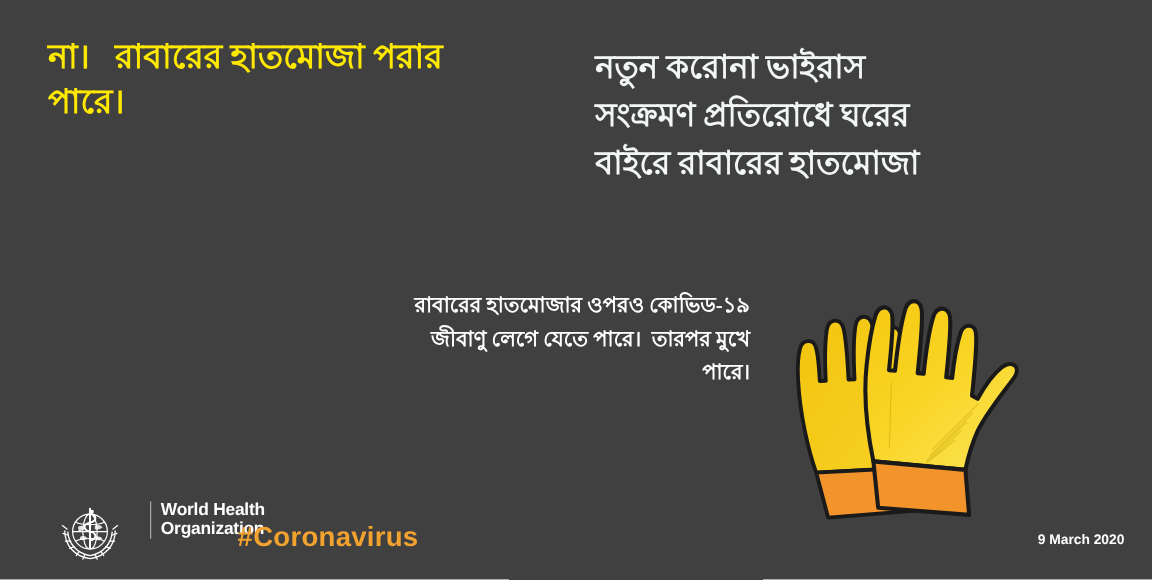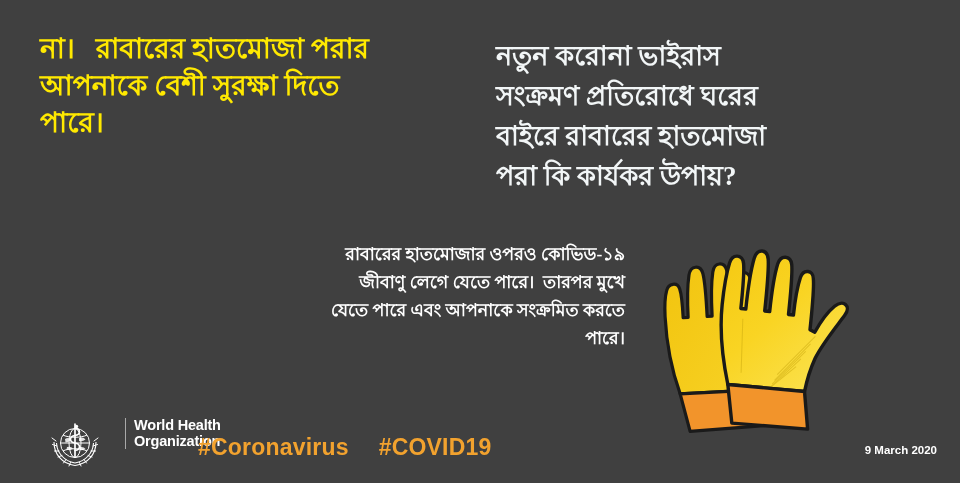--- a/index.html
+++ b/index.html
@@ -128,35 +128,32 @@
     white-space: pre;
   }
 </style>
 </head>
 <body>
 
 <div id="poster">
 
   <div id="answer-heading">
     <span class="ln">না।   রাবারের হাতমোজা পরার</span>
-    <span class="ln">আপনাকে বেশী সুরক্ষা দিতে</span>
     <span class="ln">পারে।</span>
   </div>
 
   <div id="question-heading">
     <span class="ln">নতুন করোনা ভাইরাস</span>
     <span class="ln">সংক্রমণ প্রতিরোধে ঘরের</span>
     <span class="ln">বাইরে রাবারের হাতমোজা</span>
-    <span class="ln">পরা কি কার্যকর উপায়?</span>
   </div>
 
   <div id="explanation">
     <span class="ln">রাবারের হাতমোজার ওপরও কোভিড-১৯</span>
     <span class="ln">জীবাণু লেগে যেতে পারে।  তারপর মুখে</span>
-    <span class="ln">যেতে পারে এবং আপনাকে সংক্রমিত করতে</span>
     <span class="ln">পারে।</span>
   </div>
 
   <div id="glove-illustration">
     <svg viewBox="0 0 250 212" xmlns="http://www.w3.org/2000/svg" aria-hidden="true">
       <defs>
         <linearGradient id="gloveShade" x1="0" y1="0" x2="1" y2="1">
           <stop offset="0%" stop-color="#F5C912"></stop>
           <stop offset="45%" stop-color="#F9D423"></stop>
           <stop offset="100%" stop-color="#FBE455"></stop>
@@ -278,20 +275,19 @@
         </svg>
       </div>
       <div id="who-wordmark">
         <span class="wm-line">World Health</span>
         <span class="wm-line">Organization</span>
       </div>
     </div>
 
     <div id="hashtags">
       <span>#Coronavirus</span>
-      <span>#COVID19</span>
     </div>
 
     <div id="date-stamp">9 March 2020</div>
 
   </div>
 
 </div>
 
 </body></html>

